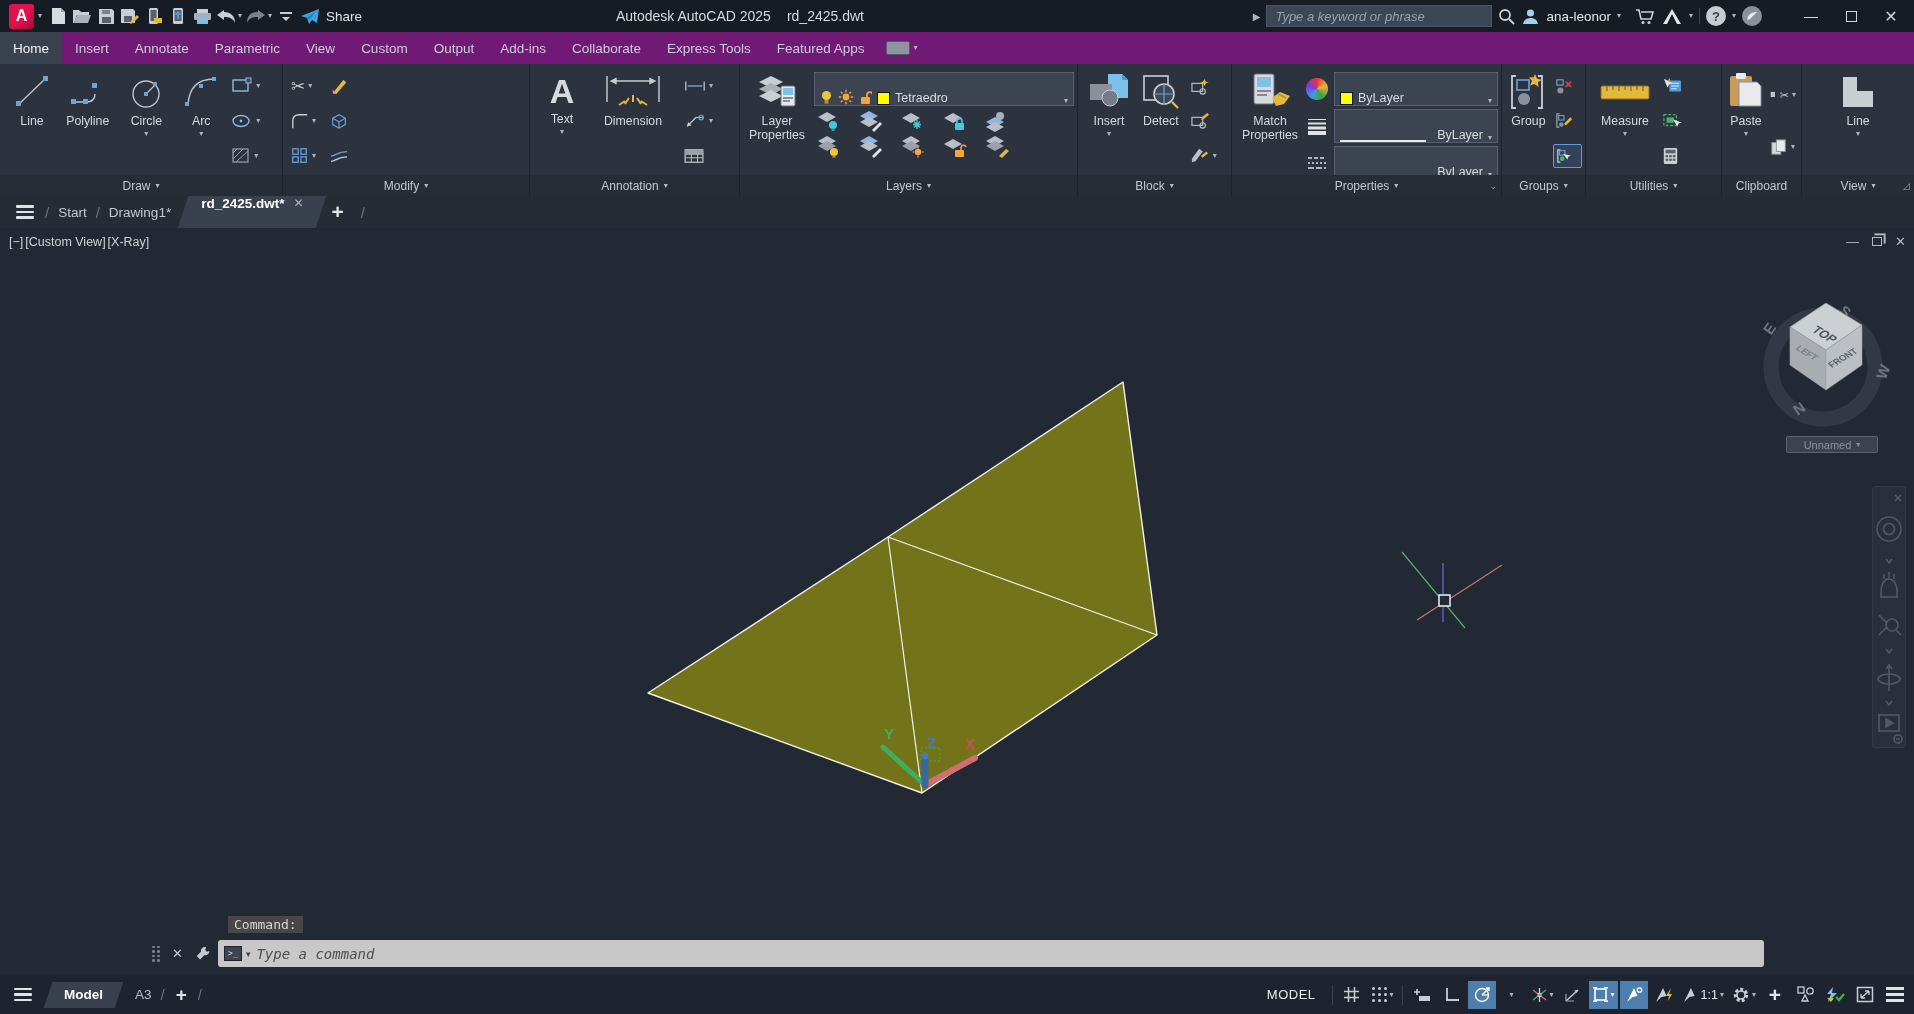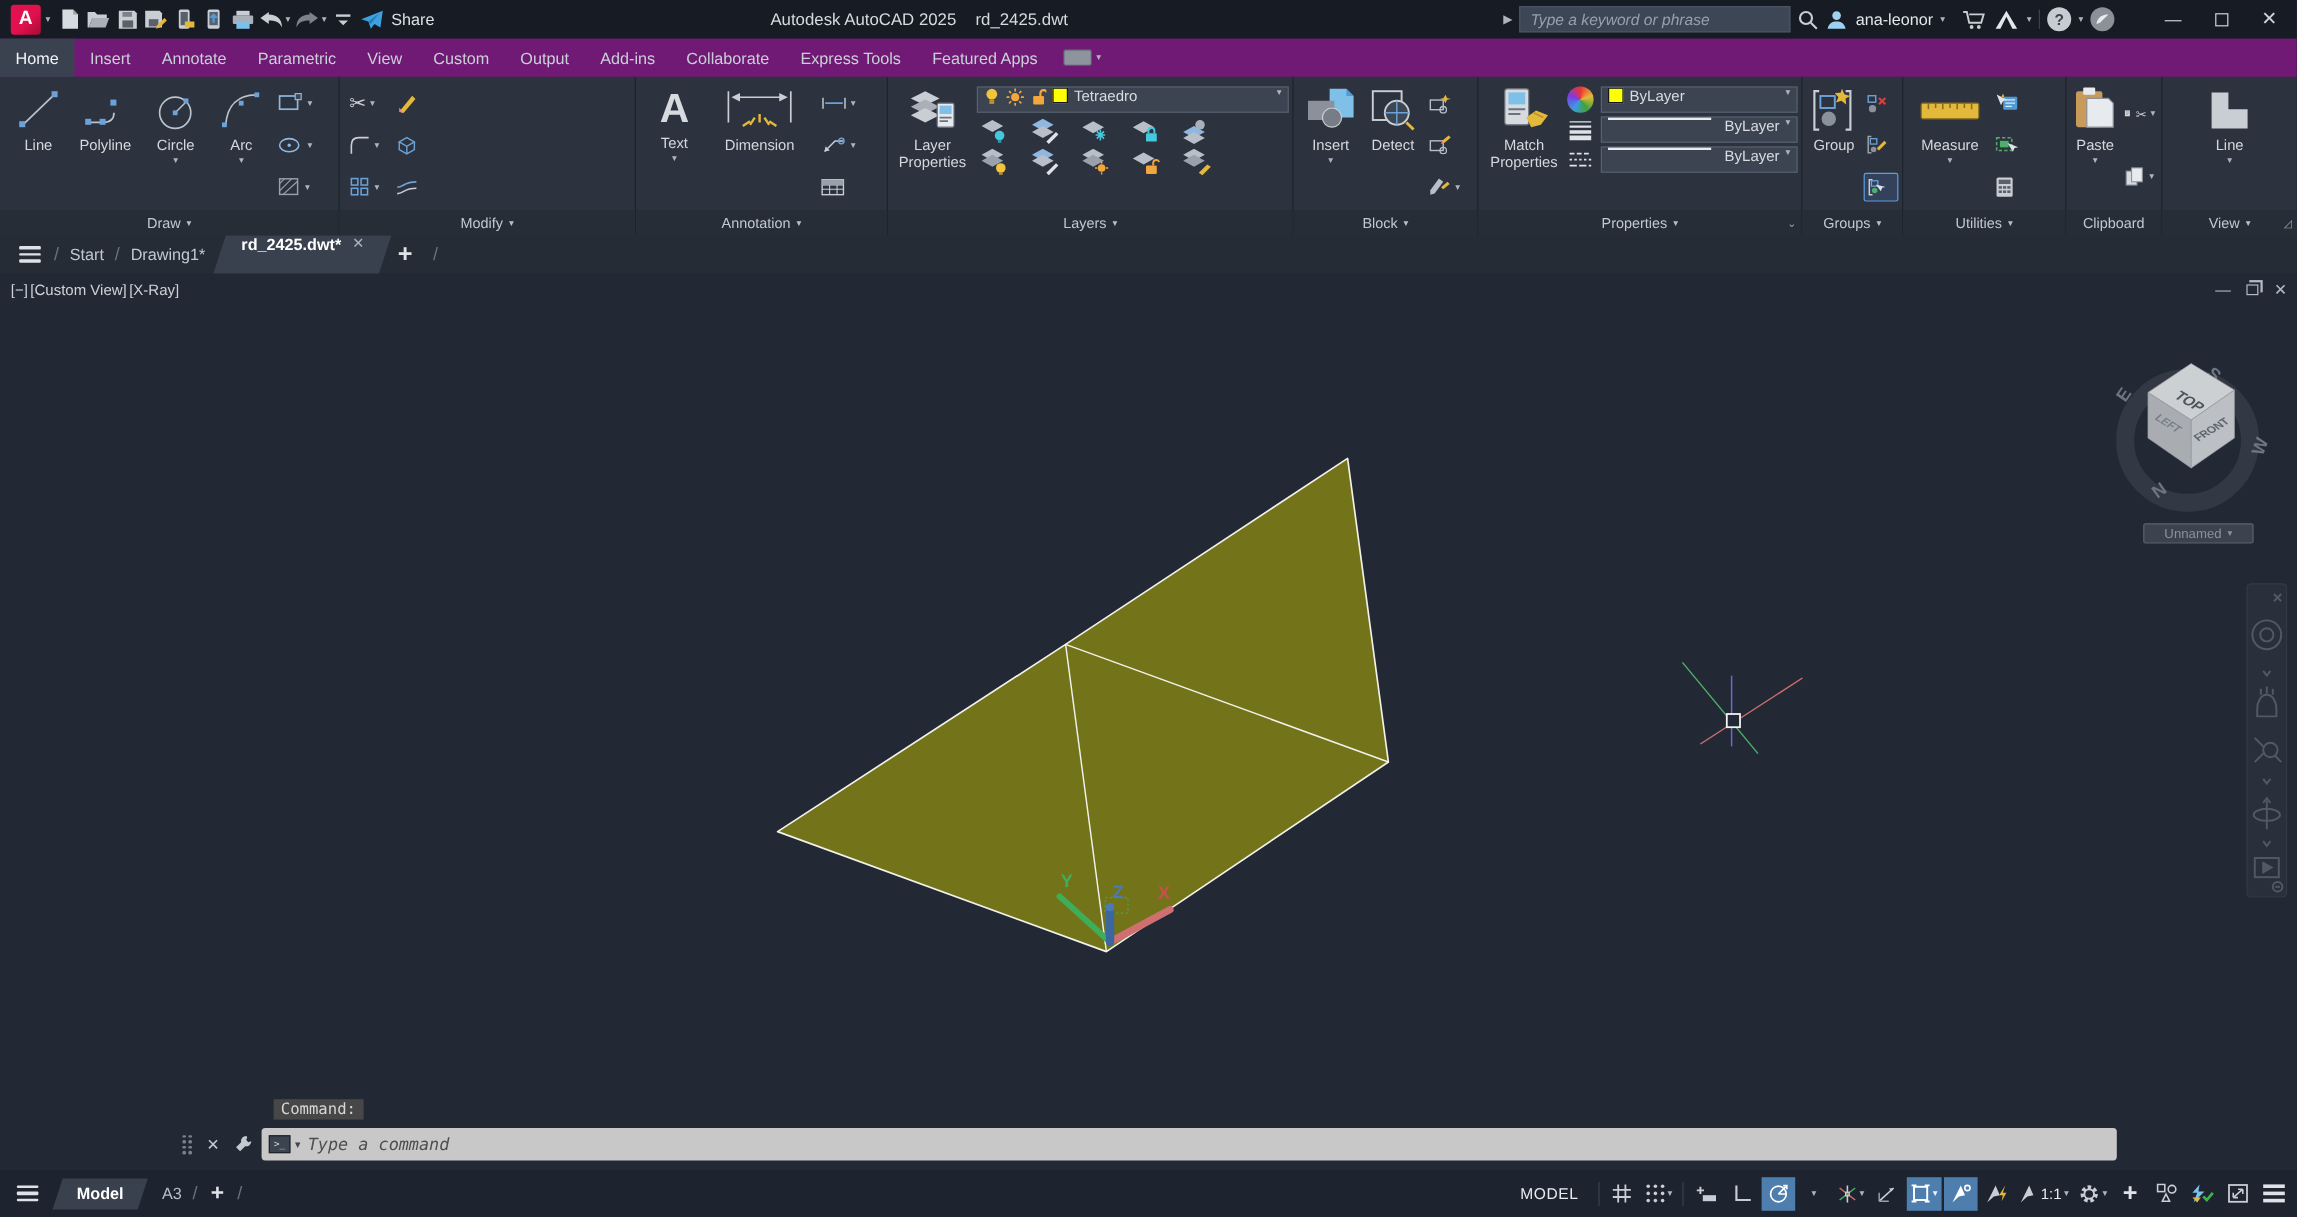--- a/index.html
+++ b/index.html
@@ -8,21 +8,21 @@
        font-family:"Liberation Sans",sans-serif;color:#cdd2d9;font-size:13px}
   svg{display:block}
   .dd{font-size:8px;color:#aeb4bc;line-height:1}
   .ddb{font-size:8px;color:#b9bfc8;line-height:1}
   
   #titlebar{position:absolute;top:0;left:0;right:0;height:32px;background:#171c24;display:flex;align-items:center;z-index:30}
   .acad-logo{width:25px;height:25px;margin-left:9px;border-radius:3px;background:linear-gradient(135deg,#e1114e 55%,#a50b33);
              color:#fff;font-weight:bold;font-size:16px;display:flex;align-items:center;justify-content:center}
   .tbtn{height:26px;min-width:24px;display:flex;align-items:center;justify-content:center;gap:2px;padding:0 2px}
   .share-txt{color:#dde1e6;font-size:13.5px;margin-left:4px}
-  .title-center{position:absolute;left:642px;top:0;height:32px;display:flex;align-items:center;gap:16px;font-size:14px;color:#d6dae0}
+  .title-center{position:absolute;left:616px;top:0;height:32px;display:flex;align-items:center;gap:16px;font-size:14px;color:#d6dae0}
   .tb-right{position:absolute;right:0;top:0;height:32px;display:flex;align-items:center;gap:6px;padding-right:6px}
   .searchbox{width:226px;height:22px;background:#3d4654;border:1px solid #4a5463;color:#e3e7ec;
              font-style:italic;font-size:13px;padding:0 8px;outline:none}
   .searchbox::placeholder{color:#97a0ad}
   .uname{font-size:13.5px;color:#e2e5ea}
   .helpcirc{width:20px;height:20px;border-radius:50%;background:#c8ccd2;color:#3a414c;font-weight:bold;font-size:13px;
             display:flex;align-items:center;justify-content:center}
   .wctl{width:34px;height:32px;display:flex;align-items:center;justify-content:center;color:#cfd4da;font-size:14px}
   .maxbox{width:11px;height:11px;border:1.5px solid #cfd4da}
   .vdiv{width:1px;height:16px;background:#3a424e}
@@ -36,21 +36,21 @@
   #ribbon{position:absolute;top:64px;left:0;right:0;height:132px;background:#2d333e;display:flex;z-index:28}
   .panel{height:132px;border-right:1px solid #1d232c;display:flex;flex-direction:column;flex:none}
   .ptools{flex:1;display:flex;padding:3px 3px 0;min-height:0}
   .plabel{height:21px;background:#272d37;display:flex;align-items:center;justify-content:center;gap:5px;
           font-size:12px;color:#c2c8d1;position:relative}
   .big{display:flex;flex-direction:column;align-items:center;padding-top:5px;gap:2px;font-size:12.3px;color:#d4d8de;text-align:center;line-height:1.15}
   .mini-col{display:flex;flex-direction:column;justify-content:space-around;padding:2px 0}
   .mini{display:flex;align-items:center;gap:3px;height:24px;padding:0 2px}
   .mgrid{display:grid;grid-template-rows:repeat(3,1fr);align-items:center}
   .mtool{display:flex;align-items:center;gap:6px;font-size:12.8px;color:#d4d8de;height:31px;padding:0 4px}
-  .combo{background:#3b4450;border:1px solid #566070;height:22px;display:flex;align-items:flex-start;font-size:12.5px;
+  .combo{background:#3b4450;border:1px solid #566070;height:34px;display:flex;align-items:flex-end;font-size:12.5px;
          color:#d9dde2;padding:0 5px;gap:5px}
   .combo .dd{margin-left:auto}
   .swatch{width:13px;height:13px;background:#ffff00;border:1px solid #14181e;flex:none}
   .bylayer-line{height:2px;background:#e8ebee;flex:1;margin-right:6px}
   .launcher{position:absolute;right:4px;color:#9aa1ab;font-size:9px}
   
   #filetabs{position:absolute;top:196px;left:0;right:0;height:32px;background:#262c36;display:flex;align-items:center;z-index:27;color:#b9bfc8}
   .slash{color:#6a7280;margin:0 7px;font-size:15px}
   .ftab{font-size:13.5px;color:#c3c9d1;padding:0 2px}
   .ftab-active{position:relative;height:32px;display:flex;align-items:flex-start;gap:9px;padding:0 18px;margin-left:10px}

